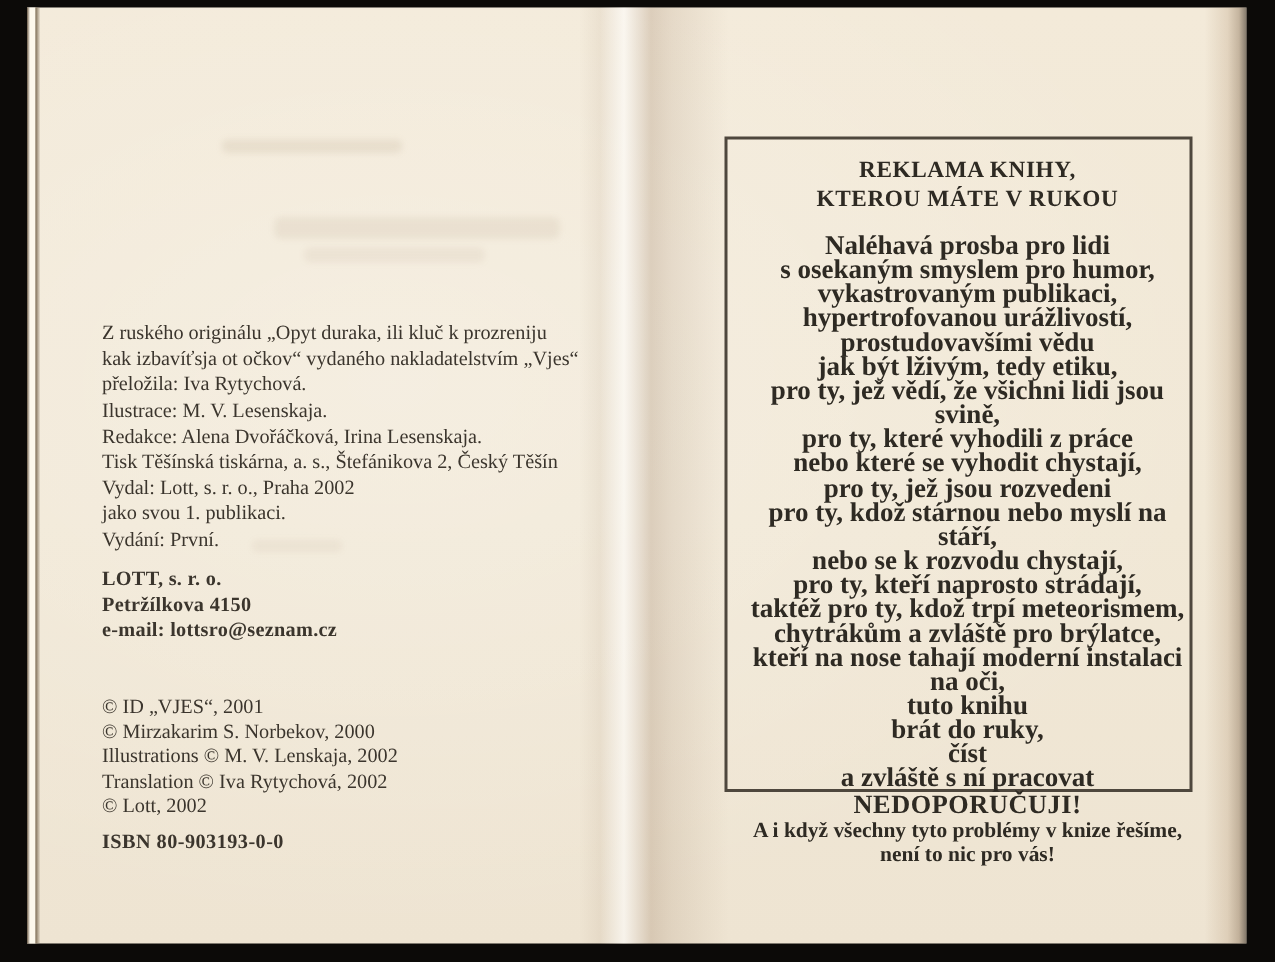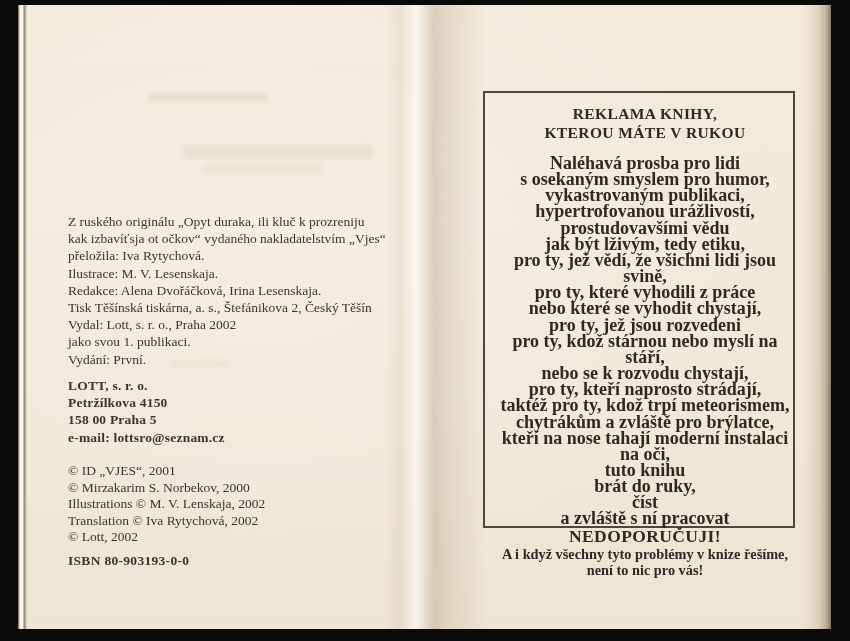--- a/index.html
+++ b/index.html
@@ -95,21 +95,20 @@
       <div class="ln">Redakce: Alena Dvořáčková, Irina Lesenskaja.</div>
       <div class="ln">Tisk Těšínská tiskárna, a. s., Štefánikova 2, Český Těšín</div>
       <div class="ln">Vydal: Lott, s. r. o., Praha 2002</div>
       <div class="ln">jako svou 1. publikaci.</div>
       <div class="ln">Vydání: První.</div>
     </div>
 
   <div class="lp publisher">
       <div class="ln">LOTT, s. r. o.</div>
       <div class="ln">Petržílkova 4150</div>
-      <div class="ln">158 00 Praha 5</div>
       <div class="ln">e-mail: lottsro@seznam.cz</div>
     </div>
 
   <div class="lp copyright">
       <div class="ln">© ID „VJES“, 2001</div>
       <div class="ln">© Mirzakarim S. Norbekov, 2000</div>
       <div class="ln">Illustrations © M. V. Lenskaja, 2002</div>
       <div class="ln">Translation © Iva Rytychová, 2002</div>
       <div class="ln">© Lott, 2002</div>
     </div>

